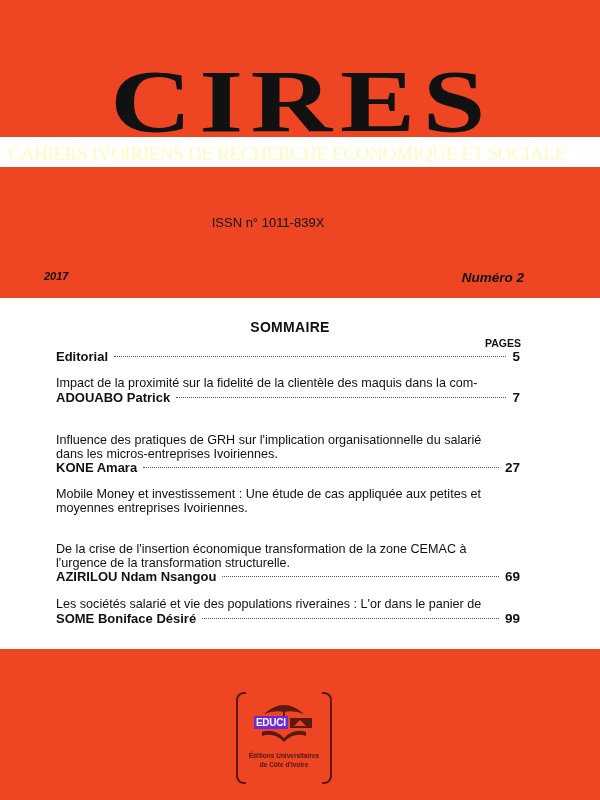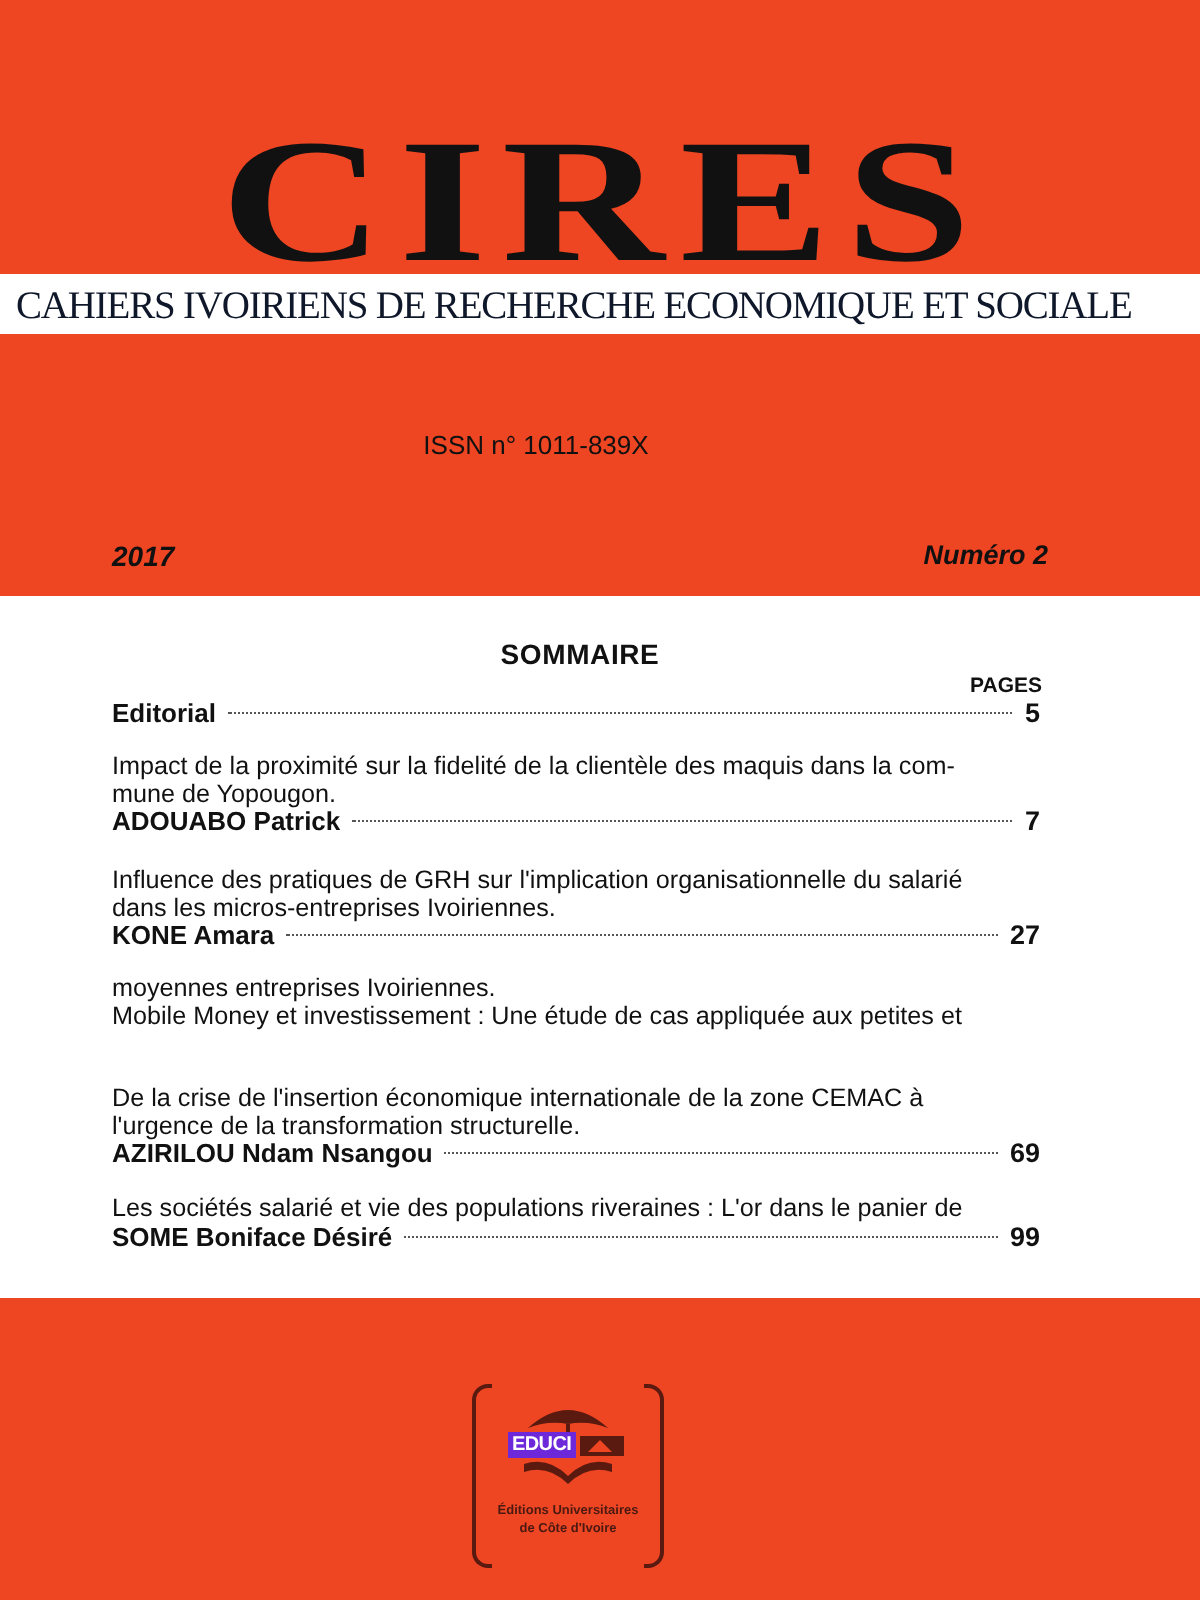--- a/index.html
+++ b/index.html
@@ -17,24 +17,24 @@
     letter-spacing:6px; color:#111;
     transform:scaleX(1.28); transform-origin:294px 0;
   }
   .strip {
     left:0; top:137px; width:600px; height:30px; background:#fff;
   }
   .subtitle {
     left:8px; top:141px; width:590px;
     font-family:"Liberation Serif", "DejaVu Serif", serif;
     font-size:19.5px; line-height:26px; white-space:nowrap;
-    letter-spacing:-0.6px; color:#0f172a;
+    letter-spacing:-0.6px; color:#fef9c3;
   }
   .issn { left:0; width:536px; top:215px; text-align:center; font-size:13px; }
-  .year { left:56px; top:270px; font-size:14px; font-weight:bold; font-style:italic; }
+  .year { left:44px; top:270px; font-size:11px; font-weight:bold; font-style:italic; }
   .numero { right:76px; top:270px; font-size:13.5px; font-weight:bold; font-style:italic; }
   .sheet { left:0; top:298px; width:600px; height:351px; background:#fff; }
   .sommaire { left:0; width:580px; top:319px; text-align:center; font-size:14px; font-weight:bold; letter-spacing:0.3px; }
   .pages-h { right:79px; top:337px; font-size:10.5px; font-weight:bold; }
   .toc { left:56px; width:464px; }
   .row { display:flex; align-items:center; font-size:13px; line-height:14px; }
   .row .lbl { font-weight:bold; white-space:nowrap; }
   .row .dots { flex:1; border-bottom:1px dotted #555; margin:0 6px 2px 6px; height:1px; }
   .row .pg { font-weight:bold; font-size:13.5px; }
   .ttl { font-size:12.6px; line-height:13.5px; }
@@ -65,45 +65,44 @@
 <div class="abs toc" style="top:350px;">
   <div class="row">
     <span class="lbl">Editorial</span>
     <span class="dots"></span>
     <span class="pg">5</span>
   </div>
 </div>
 
 <div class="abs toc" style="top:377px;">
   <div class="ttl">Impact de la proximité sur la fidelité de la clientèle des maquis dans la com-</div>
-  <div class="ttl">mune de Yopougon.</div>
   <div class="row">
     <span class="lbl">ADOUABO Patrick</span>
     <span class="dots"></span>
     <span class="pg">7</span>
   </div>
 </div>
 
 <div class="abs toc" style="top:434px;">
   <div class="ttl">Influence des pratiques de GRH sur l'implication organisationnelle du salarié</div>
   <div class="ttl">dans les micros-entreprises Ivoiriennes.</div>
   <div class="row">
     <span class="lbl">KONE Amara</span>
     <span class="dots"></span>
     <span class="pg">27</span>
   </div>
 </div>
 
 <div class="abs toc" style="top:488px;">
+  <div class="ttl">Mobile Money et investissement : Une étude de cas appliquée aux petites et</div>
   <div class="ttl">moyennes entreprises Ivoiriennes.</div>
-  <div class="ttl">Mobile Money et investissement : Une étude de cas appliquée aux petites et</div>
 </div>
 
 <div class="abs toc" style="top:543px;">
-  <div class="ttl">De la crise de l'insertion économique internationale de la zone CEMAC à</div>
+  <div class="ttl">De la crise de l'insertion économique transformation de la zone CEMAC à</div>
   <div class="ttl">l'urgence de la transformation structurelle.</div>
   <div class="row">
     <span class="lbl">AZIRILOU Ndam Nsangou</span>
     <span class="dots"></span>
     <span class="pg">69</span>
   </div>
 </div>
 
 <div class="abs toc" style="top:598px;">
   <div class="ttl">Les sociétés salarié et vie des populations riveraines : L'or dans le panier de</div>

